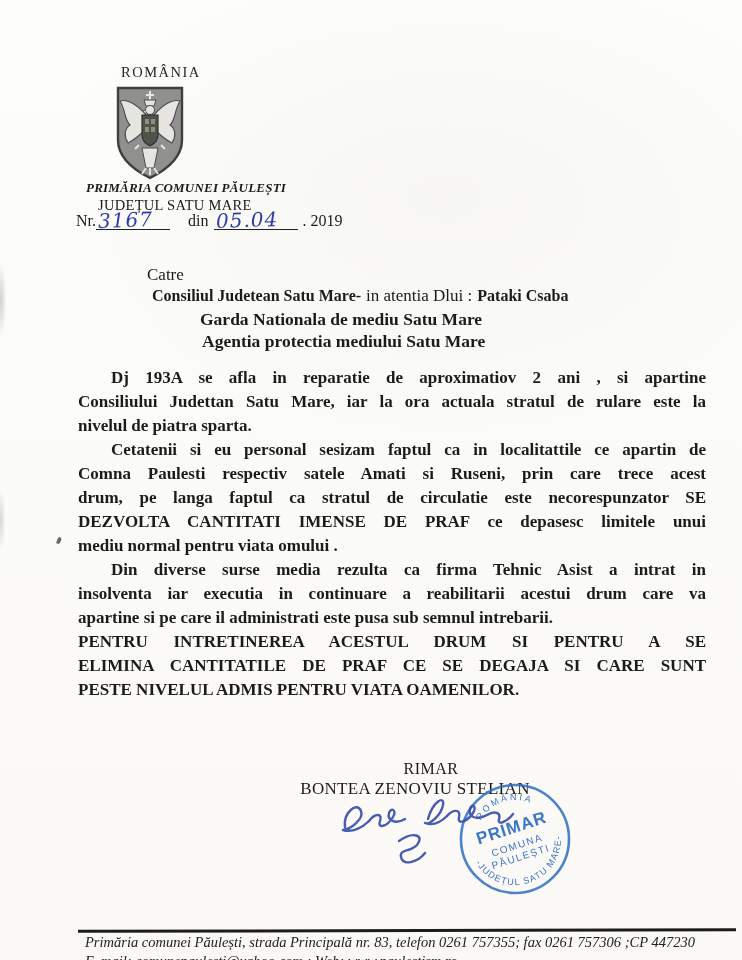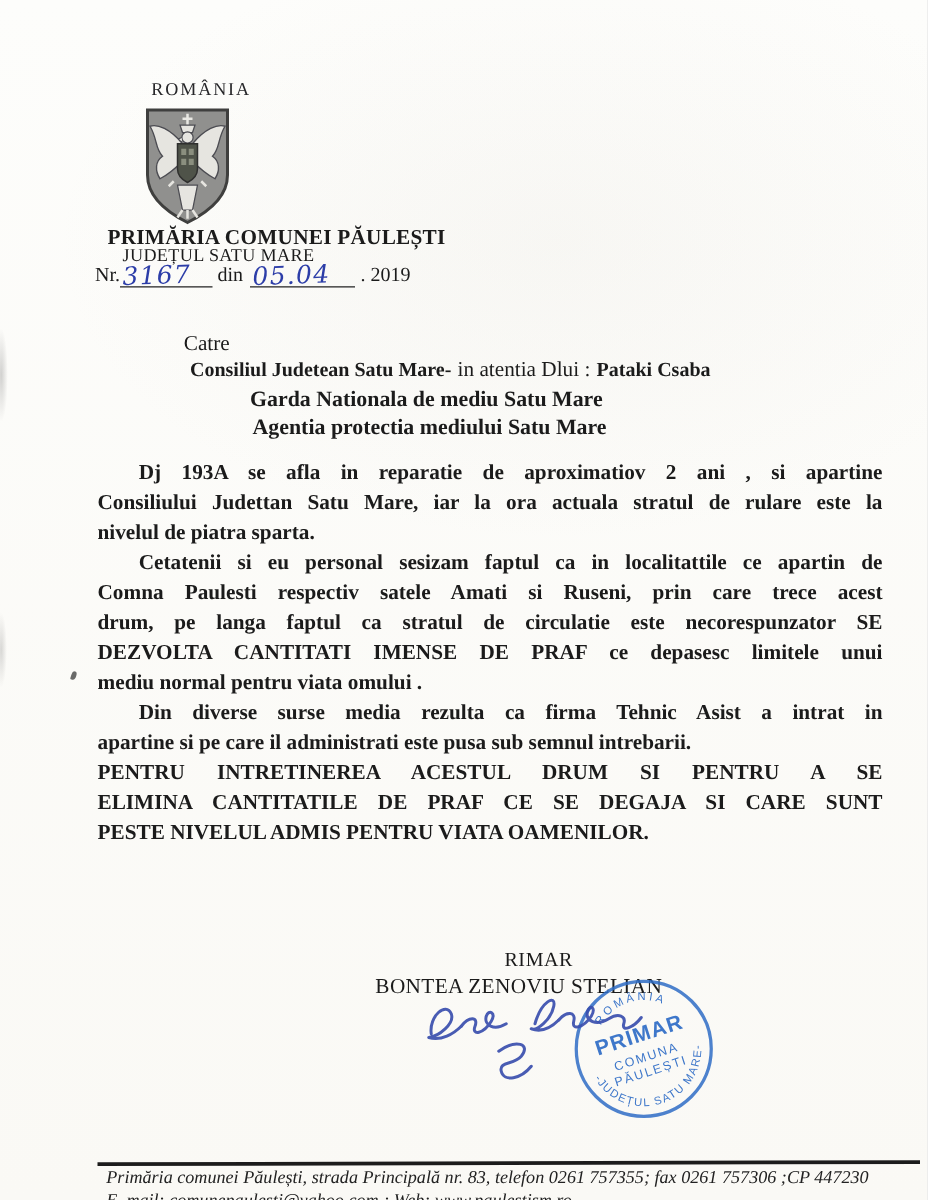--- a/index.html
+++ b/index.html
@@ -9,32 +9,32 @@
     background:
       radial-gradient(ellipse 7px 50px at 1px 300px, rgba(110,110,110,.30), transparent 75%),
       radial-gradient(ellipse 6px 40px at 1px 520px, rgba(110,110,110,.25), transparent 75%),
       radial-gradient(ellipse 500px 300px at 60% 20%, rgba(210,205,195,.12), transparent 80%),
       linear-gradient(#fdfdfb,#faf9f5);
   }
   .abs{position:absolute;}
   
   .country{left:121px;top:64px;font-size:14.5px;letter-spacing:1.5px;color:#27272a;}
   .coa{left:111px;top:84px;}
-  .org{left:86px;top:180px;font-size:17px;font-weight:bold;letter-spacing:.2px;}
+  .org{left:86px;top:180px;font-size:13px;font-weight:bold;letter-spacing:.2px;font-style:italic;}
   .county{left:98px;top:197px;font-size:14.5px;letter-spacing:.3px;}
   .regline{left:76px;top:211px;font-size:16px;}
   .blank{display:inline-block;border-bottom:1.6px solid #222;position:relative;height:18px;vertical-align:bottom;}
   .b1{width:74px;}
   .b2{width:84px;margin-left:6px;margin-right:4px;}
   .hand{
     position:absolute;left:2px;bottom:-3px;
     font-family:"DejaVu Serif",serif;font-style:italic;font-size:20px;
     color:#2c3da8;letter-spacing:1px;transform:rotate(-2deg);white-space:nowrap;
   }
-  .dinlab{margin-left:4px;}
+  .dinlab{margin-left:18px;}
   
   .catre{left:147px;top:265px;font-size:17px;}
   .rcp1{left:152px;top:286px;font-size:17px;white-space:nowrap;}
   .rcp1 b{font-size:16px;}
   .rcp1 .reg{font-weight:normal;margin:16px 5px;}
   .rcp2{left:200px;top:309px;font-size:17.5px;font-weight:bold;}
   .rcp3{left:202px;top:331px;font-size:17.5px;font-weight:bold;}
   
   .body{left:78px;top:366px;width:628px;font-size:17px;font-weight:bold;line-height:24px;}
   .ln{text-align:justify;text-align-last:justify;white-space:normal;}
@@ -93,20 +93,21 @@
   <div class="abs body">
     <div class="ln ind">Dj 193A se afla in reparatie de aproximatiov 2 ani , si apartine</div>
     <div class="ln">Consiliului Judettan Satu Mare, iar la ora actuala stratul de rulare este la</div>
     <div class="last">nivelul de piatra sparta.</div>
     <div class="ln ind">Cetatenii si eu personal sesizam faptul ca in localitattile ce apartin de</div>
     <div class="ln">Comna Paulesti respectiv satele Amati si Ruseni, prin care trece acest</div>
     <div class="ln">drum, pe langa faptul ca stratul de circulatie este necorespunzator SE</div>
     <div class="ln">DEZVOLTA CANTITATI IMENSE DE PRAF ce depasesc limitele unui</div>
     <div class="last">mediu normal pentru viata omului .</div>
     <div class="ln ind">Din diverse surse media rezulta ca firma Tehnic Asist a intrat in</div>
+    <div class="ln">insolventa iar executia in continuare a reabilitarii acestui drum care va</div>
     <div class="last">apartine si pe care il administrati este pusa sub semnul intrebarii.</div>
     <div class="ln">PENTRU INTRETINEREA ACESTUL DRUM SI PENTRU A SE</div>
     <div class="ln">ELIMINA CANTITATILE DE PRAF CE SE DEGAJA SI CARE SUNT</div>
     <div class="last">PESTE NIVELUL ADMIS PENTRU VIATA OAMENILOR.</div>
   </div>
 
   <div class="abs sig-title">RIMAR</div>
   <div class="abs sig-name">BONTEA ZENOVIU STELIAN</div>
 
   <svg class="abs stamp" width="118" height="118" viewBox="0 0 118 118">

